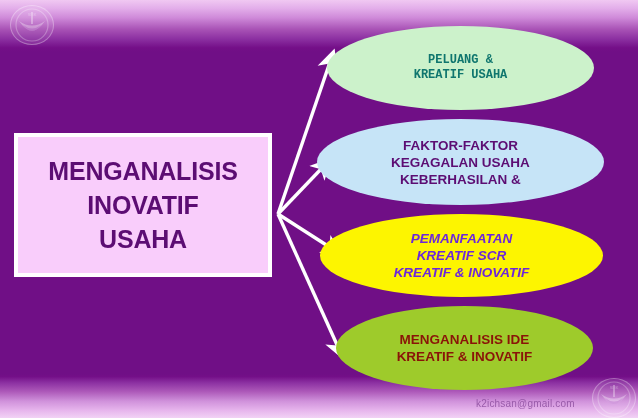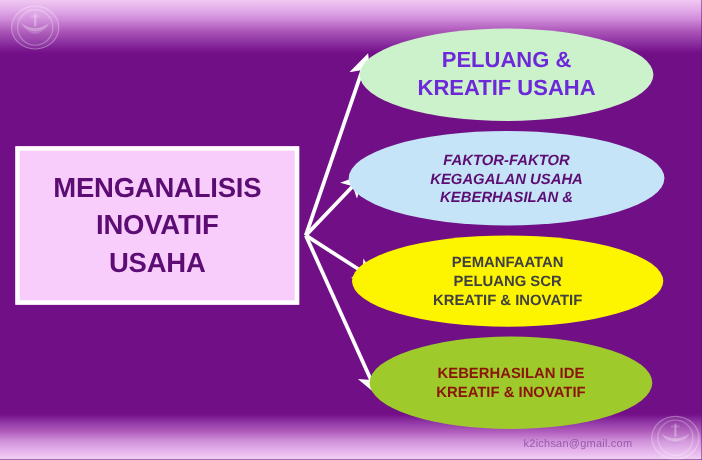--- a/index.html
+++ b/index.html
@@ -105,29 +105,29 @@
     text-align: center;
   }
   .node .ln {
     font-weight: bold;
     line-height: 1.26;
     white-space: nowrap;
   }
 
   .node-1 { left: 327px; top: 26px;  width: 267px; height: 84px;
             background: #ccf2cb; }
-  .node-1 .ln { color: #6d28d9; font-size: 20px; }
+  .node-1 .ln { color: #0f766e; font-size: 12px; font-family: Liberation Mono, monospace; }
 
   .node-2 { left: 317px; top: 119px; width: 287px; height: 86px;
-            background: #c6e4f7; font-style: italic; }
+            background: #c6e4f7; }
   .node-2 .ln { color: #5c0d73; font-size: 13.5px; }
 
   .node-3 { left: 320px; top: 214px; width: 283px; height: 83px;
             background: #fdf500; }
-  .node-3 .ln { color: #404040; font-size: 13.5px; }
+  .node-3 .ln { color: #6d28d9; font-size: 13.5px; font-style: italic; }
 
   .node-4 { left: 336px; top: 306px; width: 257px; height: 84px;
             background: #9ecb2b; }
   .node-4 .ln { color: #8a1408; font-size: 13.5px; }
 
   
   .email {
     position: absolute;
     left: 476px;
     top: 398px;
@@ -193,24 +193,24 @@
   </div>
 
   <div class="node node-2">
     <div class="ln">FAKTOR-FAKTOR</div>
     <div class="ln">KEGAGALAN USAHA</div>
     <div class="ln">KEBERHASILAN &amp;</div>
   </div>
 
   <div class="node node-3">
     <div class="ln">PEMANFAATAN</div>
-    <div class="ln">PELUANG SCR</div>
+    <div class="ln">KREATIF SCR</div>
     <div class="ln">KREATIF &amp; INOVATIF</div>
   </div>
 
   <div class="node node-4">
-    <div class="ln">KEBERHASILAN IDE</div>
+    <div class="ln">MENGANALISIS IDE</div>
     <div class="ln">KREATIF &amp; INOVATIF</div>
   </div>
 
   <div class="email">k2ichsan@gmail.com</div>
 
 </div>
 
 </body></html>

